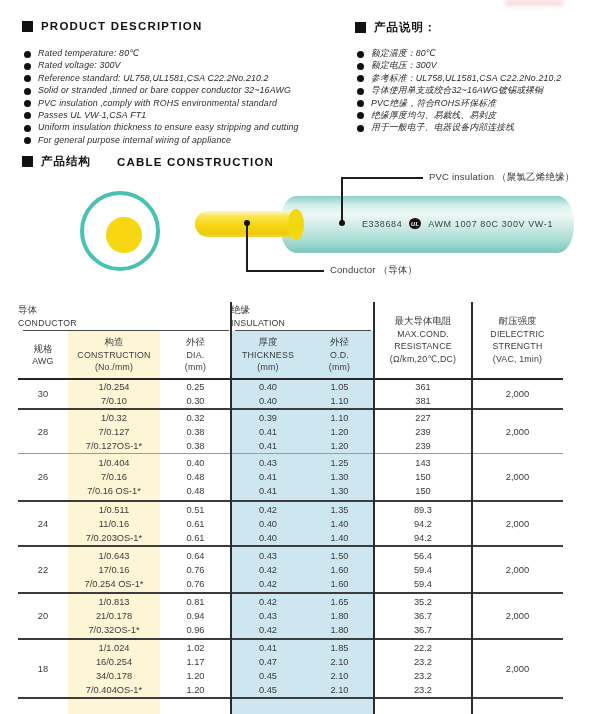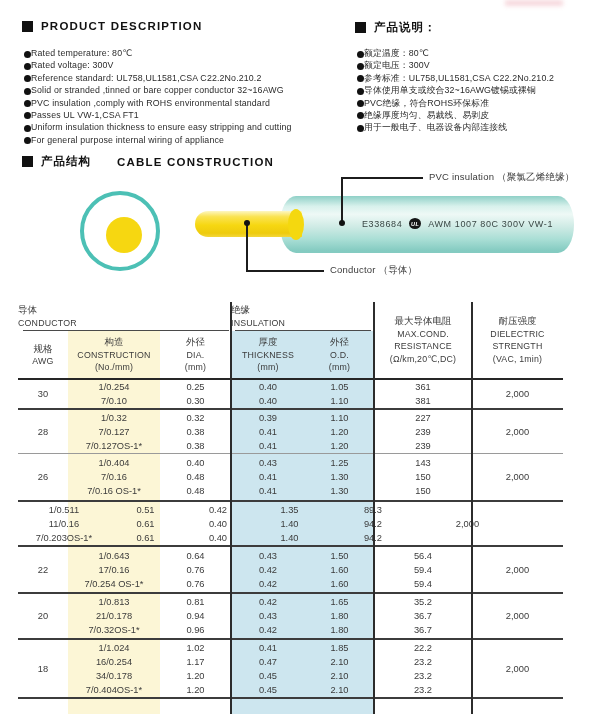--- a/index.html
+++ b/index.html
@@ -5,21 +5,21 @@
   html,body{margin:0;padding:0;background:#fff;}
   .page{position:relative;width:603px;height:714px;overflow:hidden;background:#fff;
         font-family:"Liberation Sans","DejaVu Sans",sans-serif;color:#2e2e2e;}
   
   .sec-head{position:absolute;display:flex;align-items:center;gap:8px;}
   .sq{width:11px;height:11px;background:#111;flex:0 0 auto;}
   .sec-title{font-size:11.5px;font-weight:bold;letter-spacing:1.2px;color:#111;white-space:nowrap;}
   .sec-title-cn{font-size:11.5px;font-weight:bold;letter-spacing:1px;color:#111;white-space:nowrap;}
   
   .blist{position:absolute;margin:0;padding:0;list-style:none;}
-  .blist li{display:flex;align-items:flex-start;margin:0 0 3.6px 0;}
+  .blist li{display:flex;align-items:flex-start;gap:7px;margin:0 0 3.6px 0;font-style:italic;}
   .blt{width:7px;height:7px;border-radius:50%;background:#111;flex:0 0 auto;margin-top:1.5px;}
   .btxt{font-size:8.8px;letter-spacing:0.15px;color:#2b2b2b;line-height:8.8px;white-space:nowrap;}
   
   .xsec-outer{position:absolute;left:80px;top:191px;width:72px;height:72px;border:4px solid #4cc0b5;
               border-radius:50%;background:#fff;}
   .xsec-core{position:absolute;left:22px;top:22px;width:36px;height:36px;border-radius:50%;background:#f6d711;}
   .rod{position:absolute;left:195px;top:211px;width:107px;height:26px;border-radius:13px 0 0 13px;
        background:linear-gradient(180deg,#fdf7c2 0%,#fae351 22%,#f6d711 55%,#eecb0d 85%,#f3d63a 100%);z-index:3;}
   .cyl{position:absolute;left:280px;top:196px;width:294px;height:57px;border-radius:16px/28px;
        background:linear-gradient(180deg,#8fd0c7 0%,#d8f1ec 18%,#eef9f6 32%,#cdeae4 55%,#abdfd6 75%,#84cbc1 96%);z-index:2;}
@@ -304,20 +304,23 @@
           <div class="cell c-res">
             <div>143</div>
             <div>150</div>
             <div>150</div>
           </div>
           <div class="cell c-die">
             <div>2,000</div>
           </div>
         </div>
         <div class="trow" style="height: 43px; border-bottom: 2px solid rgb(60, 60, 60);">
+          <div class="cell c-awg">
+            <div>24</div>
+          </div>
           <div class="cell c-con">
             <div>1/0.511</div>
             <div>11/0.16</div>
             <div>7/0.203OS-1*</div>
           </div>
           <div class="cell c-dia">
             <div>0.51</div>
             <div>0.61</div>
             <div>0.61</div>
           </div>

